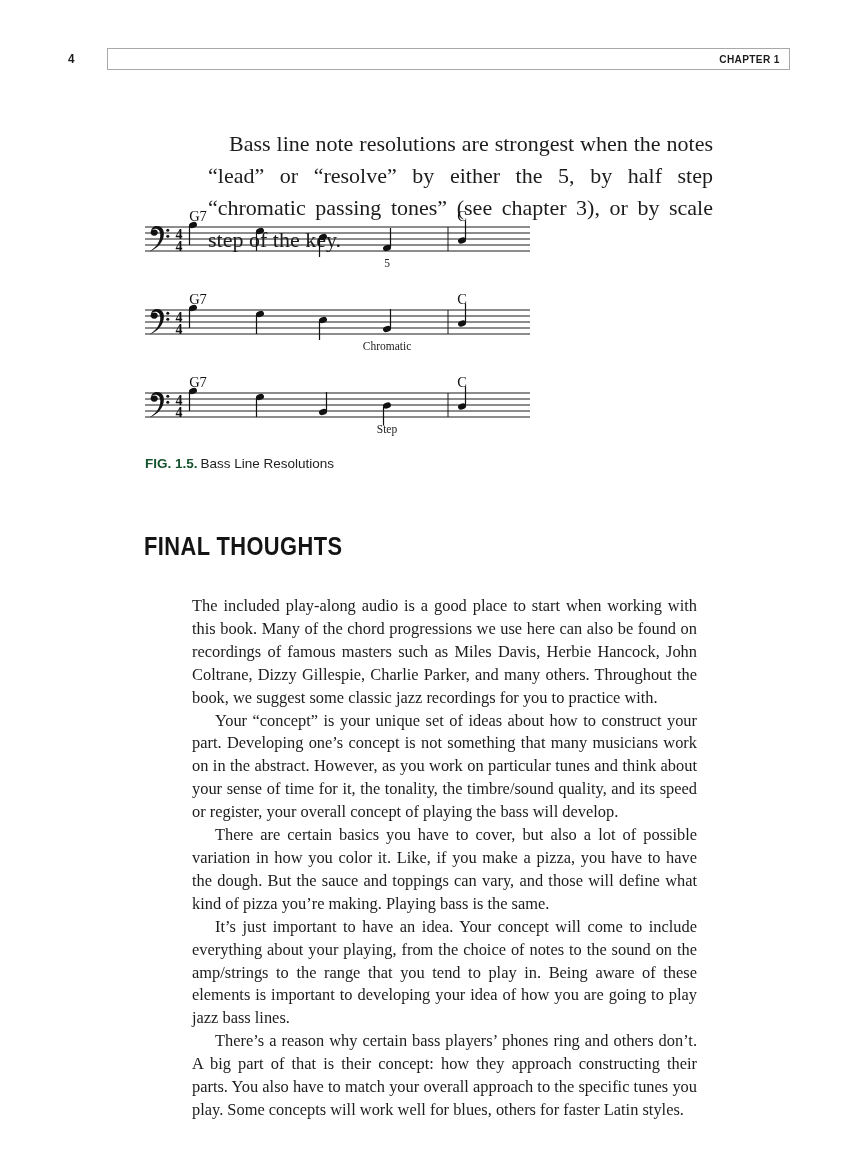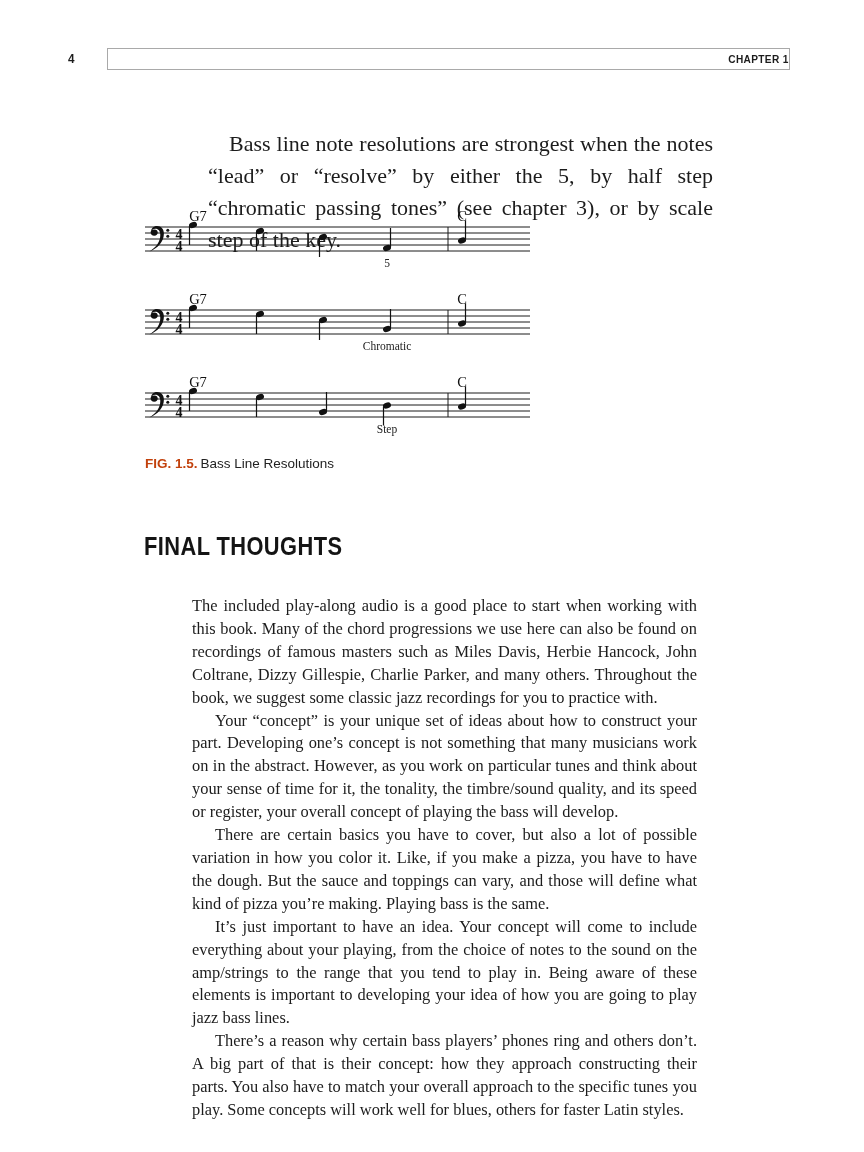--- a/index.html
+++ b/index.html
@@ -16,21 +16,21 @@
     position:absolute;left:68px;top:51px;
     font-family:"Liberation Sans", sans-serif;
     font-weight:bold;font-size:13px;
     transform:scaleX(.9);transform-origin:left;
   }
   .chapter-box{
     position:absolute;left:107px;top:48px;
     width:683px;height:22px;
     border:1px solid #a9a9a9;
     display:flex;align-items:center;justify-content:flex-end;
-    box-sizing:border-box;
+    padding-right:9px;box-sizing:border-box;
   }
   .chapter{
     font-family:"Liberation Sans", sans-serif;
     font-weight:bold;font-size:11.5px;letter-spacing:.4px;
     transform:scaleX(.88);transform-origin:right;
     white-space:nowrap;
   }
   
   .intro{
     position:absolute;left:192px;top:112px;width:505px;
@@ -39,21 +39,21 @@
   }
   
   .staff{position:absolute;left:145px;width:395px;height:74px;}
   .staff[data-staff="0"]{top:200px;}
   .staff[data-staff="1"]{top:283px;}
   .staff[data-staff="2"]{top:366px;}
   .caption{
     position:absolute;left:145px;top:456px;margin:0;
     font-family:"Liberation Sans", sans-serif;font-size:13.5px;color:#222;
   }
-  .caption strong{font-weight:bold;color:#c2410c;}
+  .caption strong{font-weight:bold;color:#14532d;}
   .caption span{margin-left:3px;}
   
   .heading{
     position:absolute;left:144px;top:531px;margin:0;
     font-family:"Liberation Sans", sans-serif;
     font-weight:bold;font-size:26px;color:#141414;
     transform:scaleX(.84);transform-origin:left;
     white-space:nowrap;letter-spacing:.5px;
   }
   .body{

